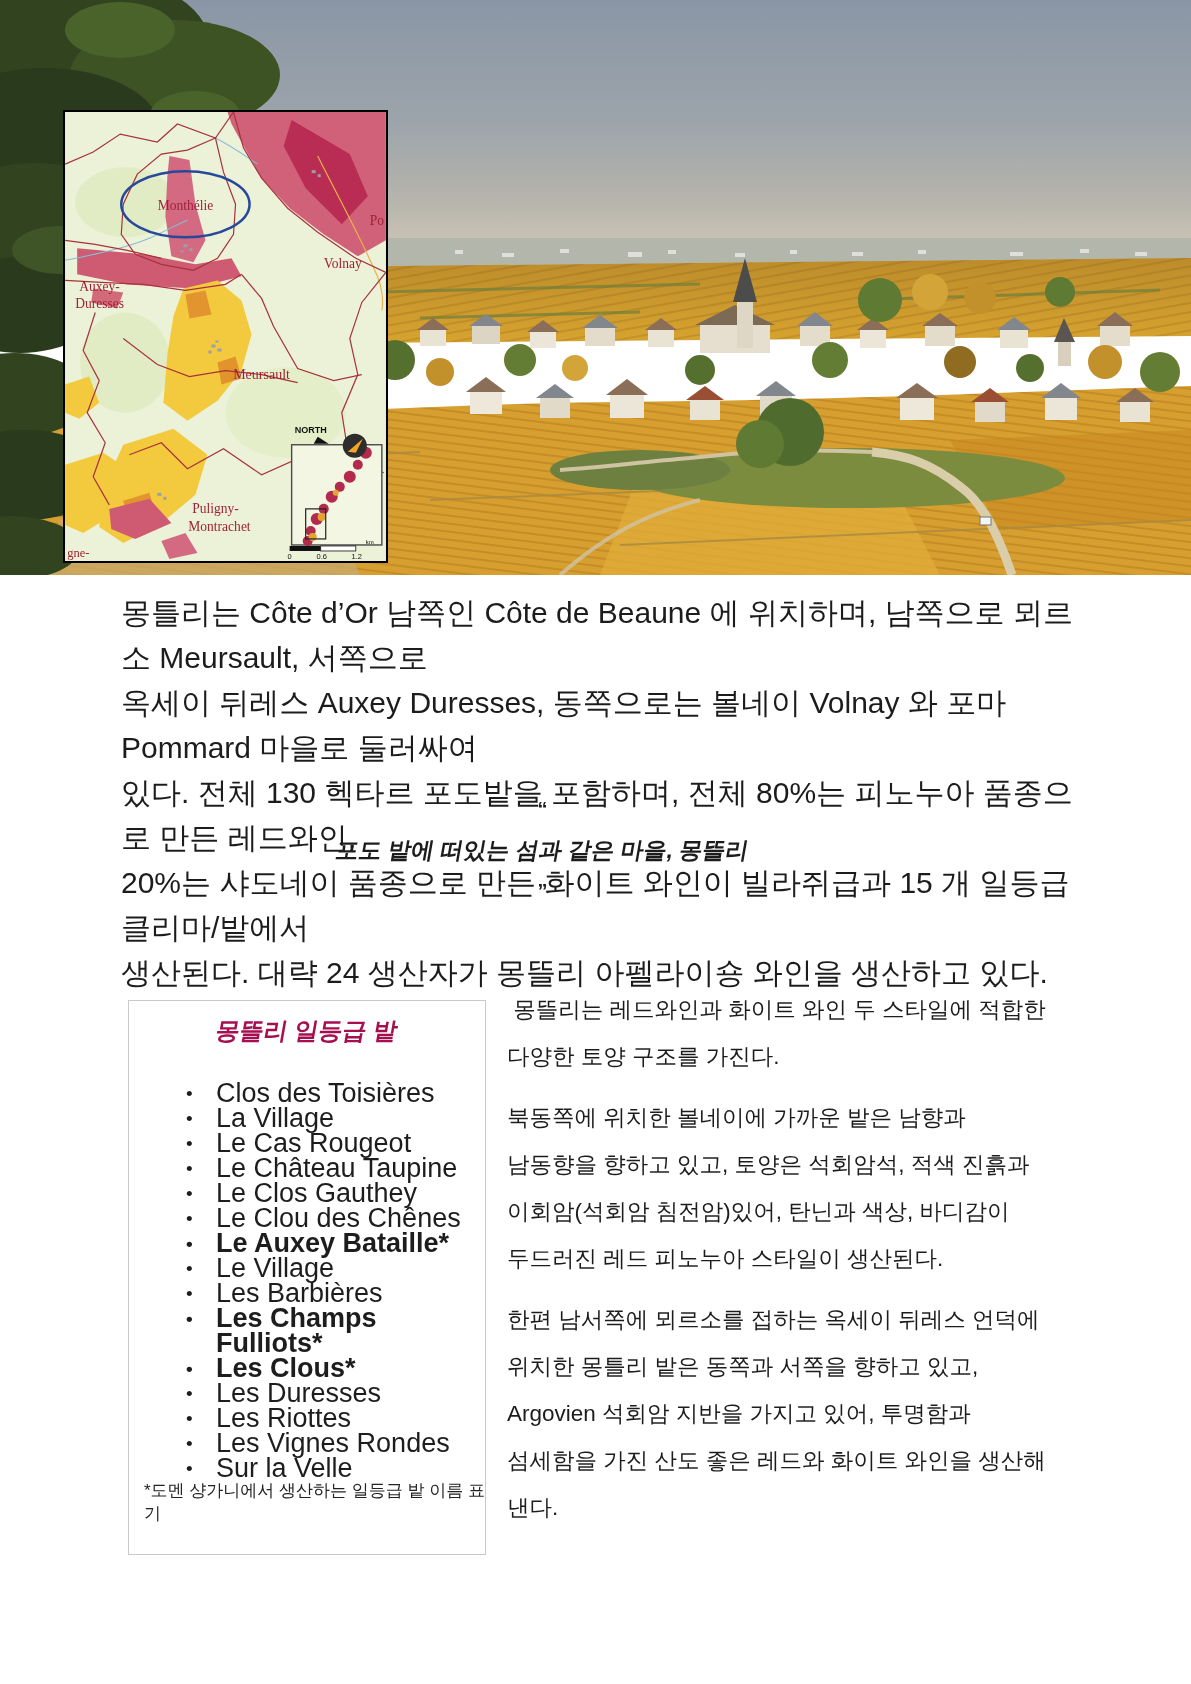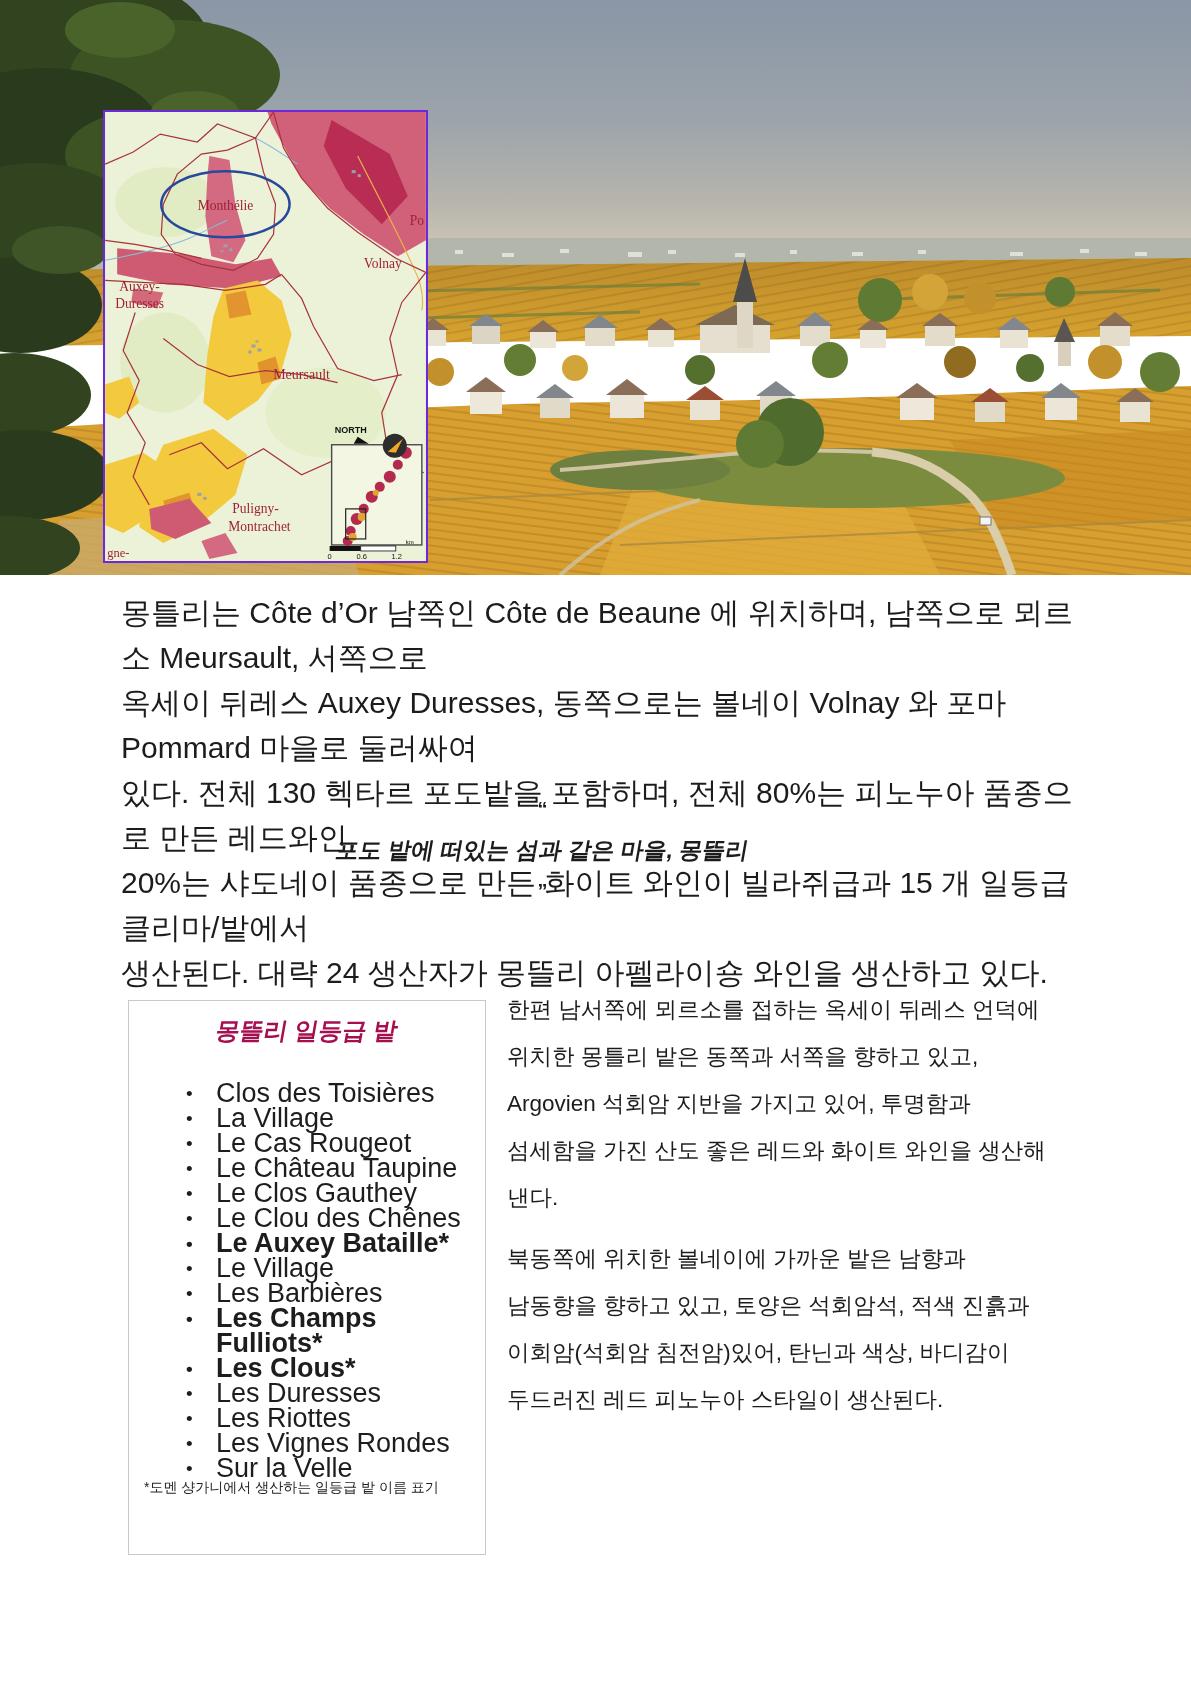--- a/index.html
+++ b/index.html
@@ -3,21 +3,21 @@
 <meta charset="utf-8">
 <style>
   html,body{margin:0;padding:0;background:#e9e9e9;}
   .page{position:relative;width:1191px;height:1684px;margin:0 auto;background:#ffffff;
         font-family:"Liberation Sans","DejaVu Sans",sans-serif;color:#1c1c1c;overflow:hidden;}
   
   .hero{position:absolute;left:0;top:0;width:1191px;height:575px;}
   .hero svg{display:block;width:100%;height:100%;}
   
   .map-overlay{position:absolute;left:63px;top:110px;width:321px;height:449px;
-               border:2px solid #6d28d9;background:#c4b5fd;overflow:hidden;box-sizing:content-box;margin-left:40px;}
+               border:2px solid #000000;background:#bef264;overflow:hidden;box-sizing:content-box;}
   .map-overlay svg{display:block;width:100%;height:100%;}
   .map-label{font-family:"Liberation Serif","DejaVu Serif",serif;fill:#9e2236;}
   .map-small{font-family:"Liberation Sans",sans-serif;fill:#111;}
   
   .intro{position:absolute;left:121px;top:590px;width:957px;font-size:30px;
          line-height:45px;white-space:pre-line;}
   
   .quote-wrap{position:absolute;left:120px;top:792px;width:845px;text-align:center;}
   .quote-mark{font-size:20px;font-weight:bold;line-height:34px;}
   .quote-text{font-size:23px;font-weight:800;line-height:48px;}
@@ -25,21 +25,21 @@
   
   .cru-box{position:absolute;left:128px;top:1000px;width:356px;height:553px;
            border:1px solid #c9c9c9;background:#fff;}
   .cru-title{margin:14px 0 0 0;text-align:center;font-size:24px;font-weight:800;
              color:var(--accent,#a60f4f);}
   .cru-title span{display:inline-block;transform:skewX(-10deg);}
   .cru-list{position:absolute;left:55px;top:80px;right:8px;margin:0;padding:0;list-style:none;}
   .cru-list li{position:relative;padding-left:32px;font-size:27px;line-height:25px;color:#1d1d1d;}
   .cru-list li::before{content:"•";position:absolute;left:2px;top:0;font-size:19px;}
   .cru-list li.bold{font-weight:700;}
-  .cru-footnote{position:absolute;left:15px;top:478px;font-size:14px;color:#222;}
+  .cru-footnote{position:absolute;left:15px;top:478px;font-size:17px;color:#222;}
   
   .right-col{position:absolute;left:507px;top:986px;width:578px;font-size:22.5px;line-height:47px;}
   .right-col p{margin:0 0 14px 0;white-space:pre-line;}
   .right-col p:last-child{margin:0;}
 </style>
 </head>
 <body>
 
 <div class="page">
 
@@ -343,24 +343,26 @@
         <li class="bold">Les Clous*</li>
         <li>Les Duresses</li>
         <li>Les Riottes</li>
         <li>Les Vignes Rondes</li>
         <li>Sur la Velle</li>
       </ul>
     <div class="cru-footnote">*도멘 샹가니에서 생산하는 일등급 밭 이름 표기</div>
   </div>
 
   <div class="right-col">
+    <p>&nbsp;몽뜰리는 레드와인과 화이트 와인 두 스타일에 적합한
+다양한 토양 구조를 가진다.</p>
+    <p>북동쪽에 위치한 볼네이에 가까운 밭은 남향과
+남동향을 향하고 있고, 토양은 석회암석, 적색 진흙과
+이회암(석회암 침전암)있어, 탄닌과 색상, 바디감이
+두드러진 레드 피노누아 스타일이 생산된다.</p>
     <p>한편 남서쪽에 뫼르소를 접하는 옥세이 뒤레스 언덕에
 위치한 몽틀리 밭은 동쪽과 서쪽을 향하고 있고,
 Argovien 석회암 지반을 가지고 있어, 투명함과
 섬세함을 가진 산도 좋은 레드와 화이트 와인을 생산해
 낸다.</p>
-    <p>북동쪽에 위치한 볼네이에 가까운 밭은 남향과
-남동향을 향하고 있고, 토양은 석회암석, 적색 진흙과
-이회암(석회암 침전암)있어, 탄닌과 색상, 바디감이
-두드러진 레드 피노누아 스타일이 생산된다.</p>
   </div>
 
 </div>
 
 </body></html>

